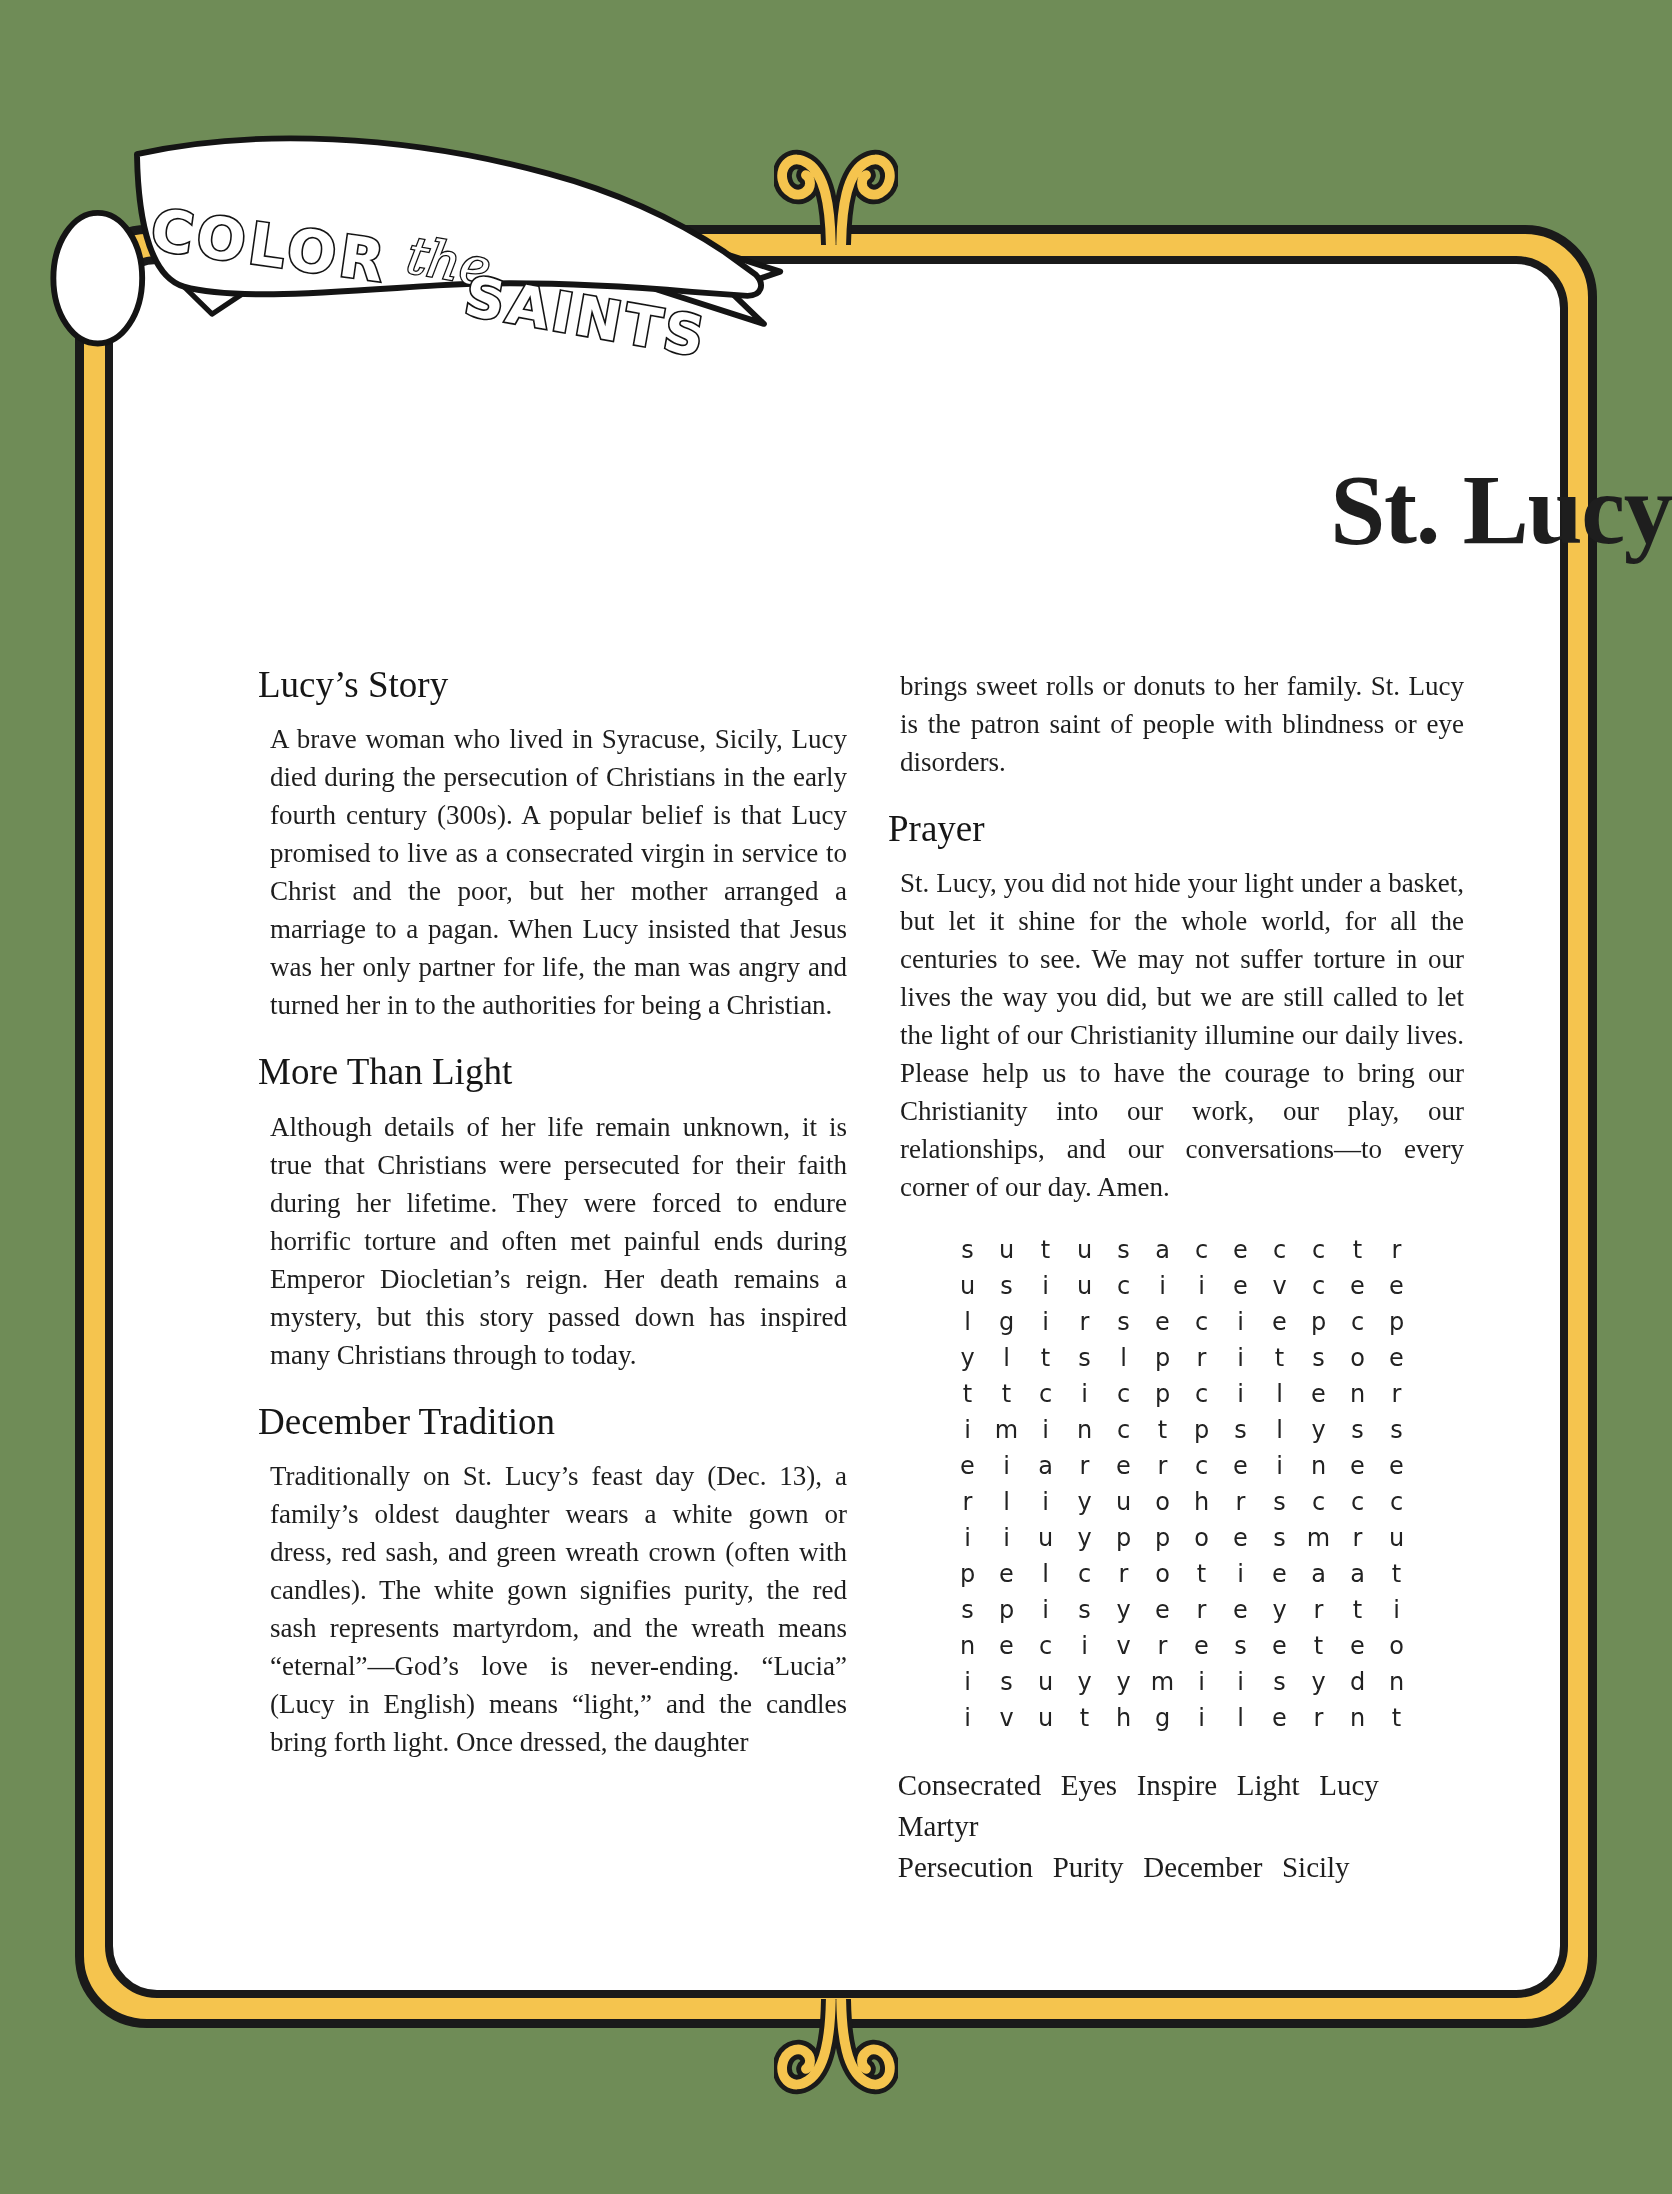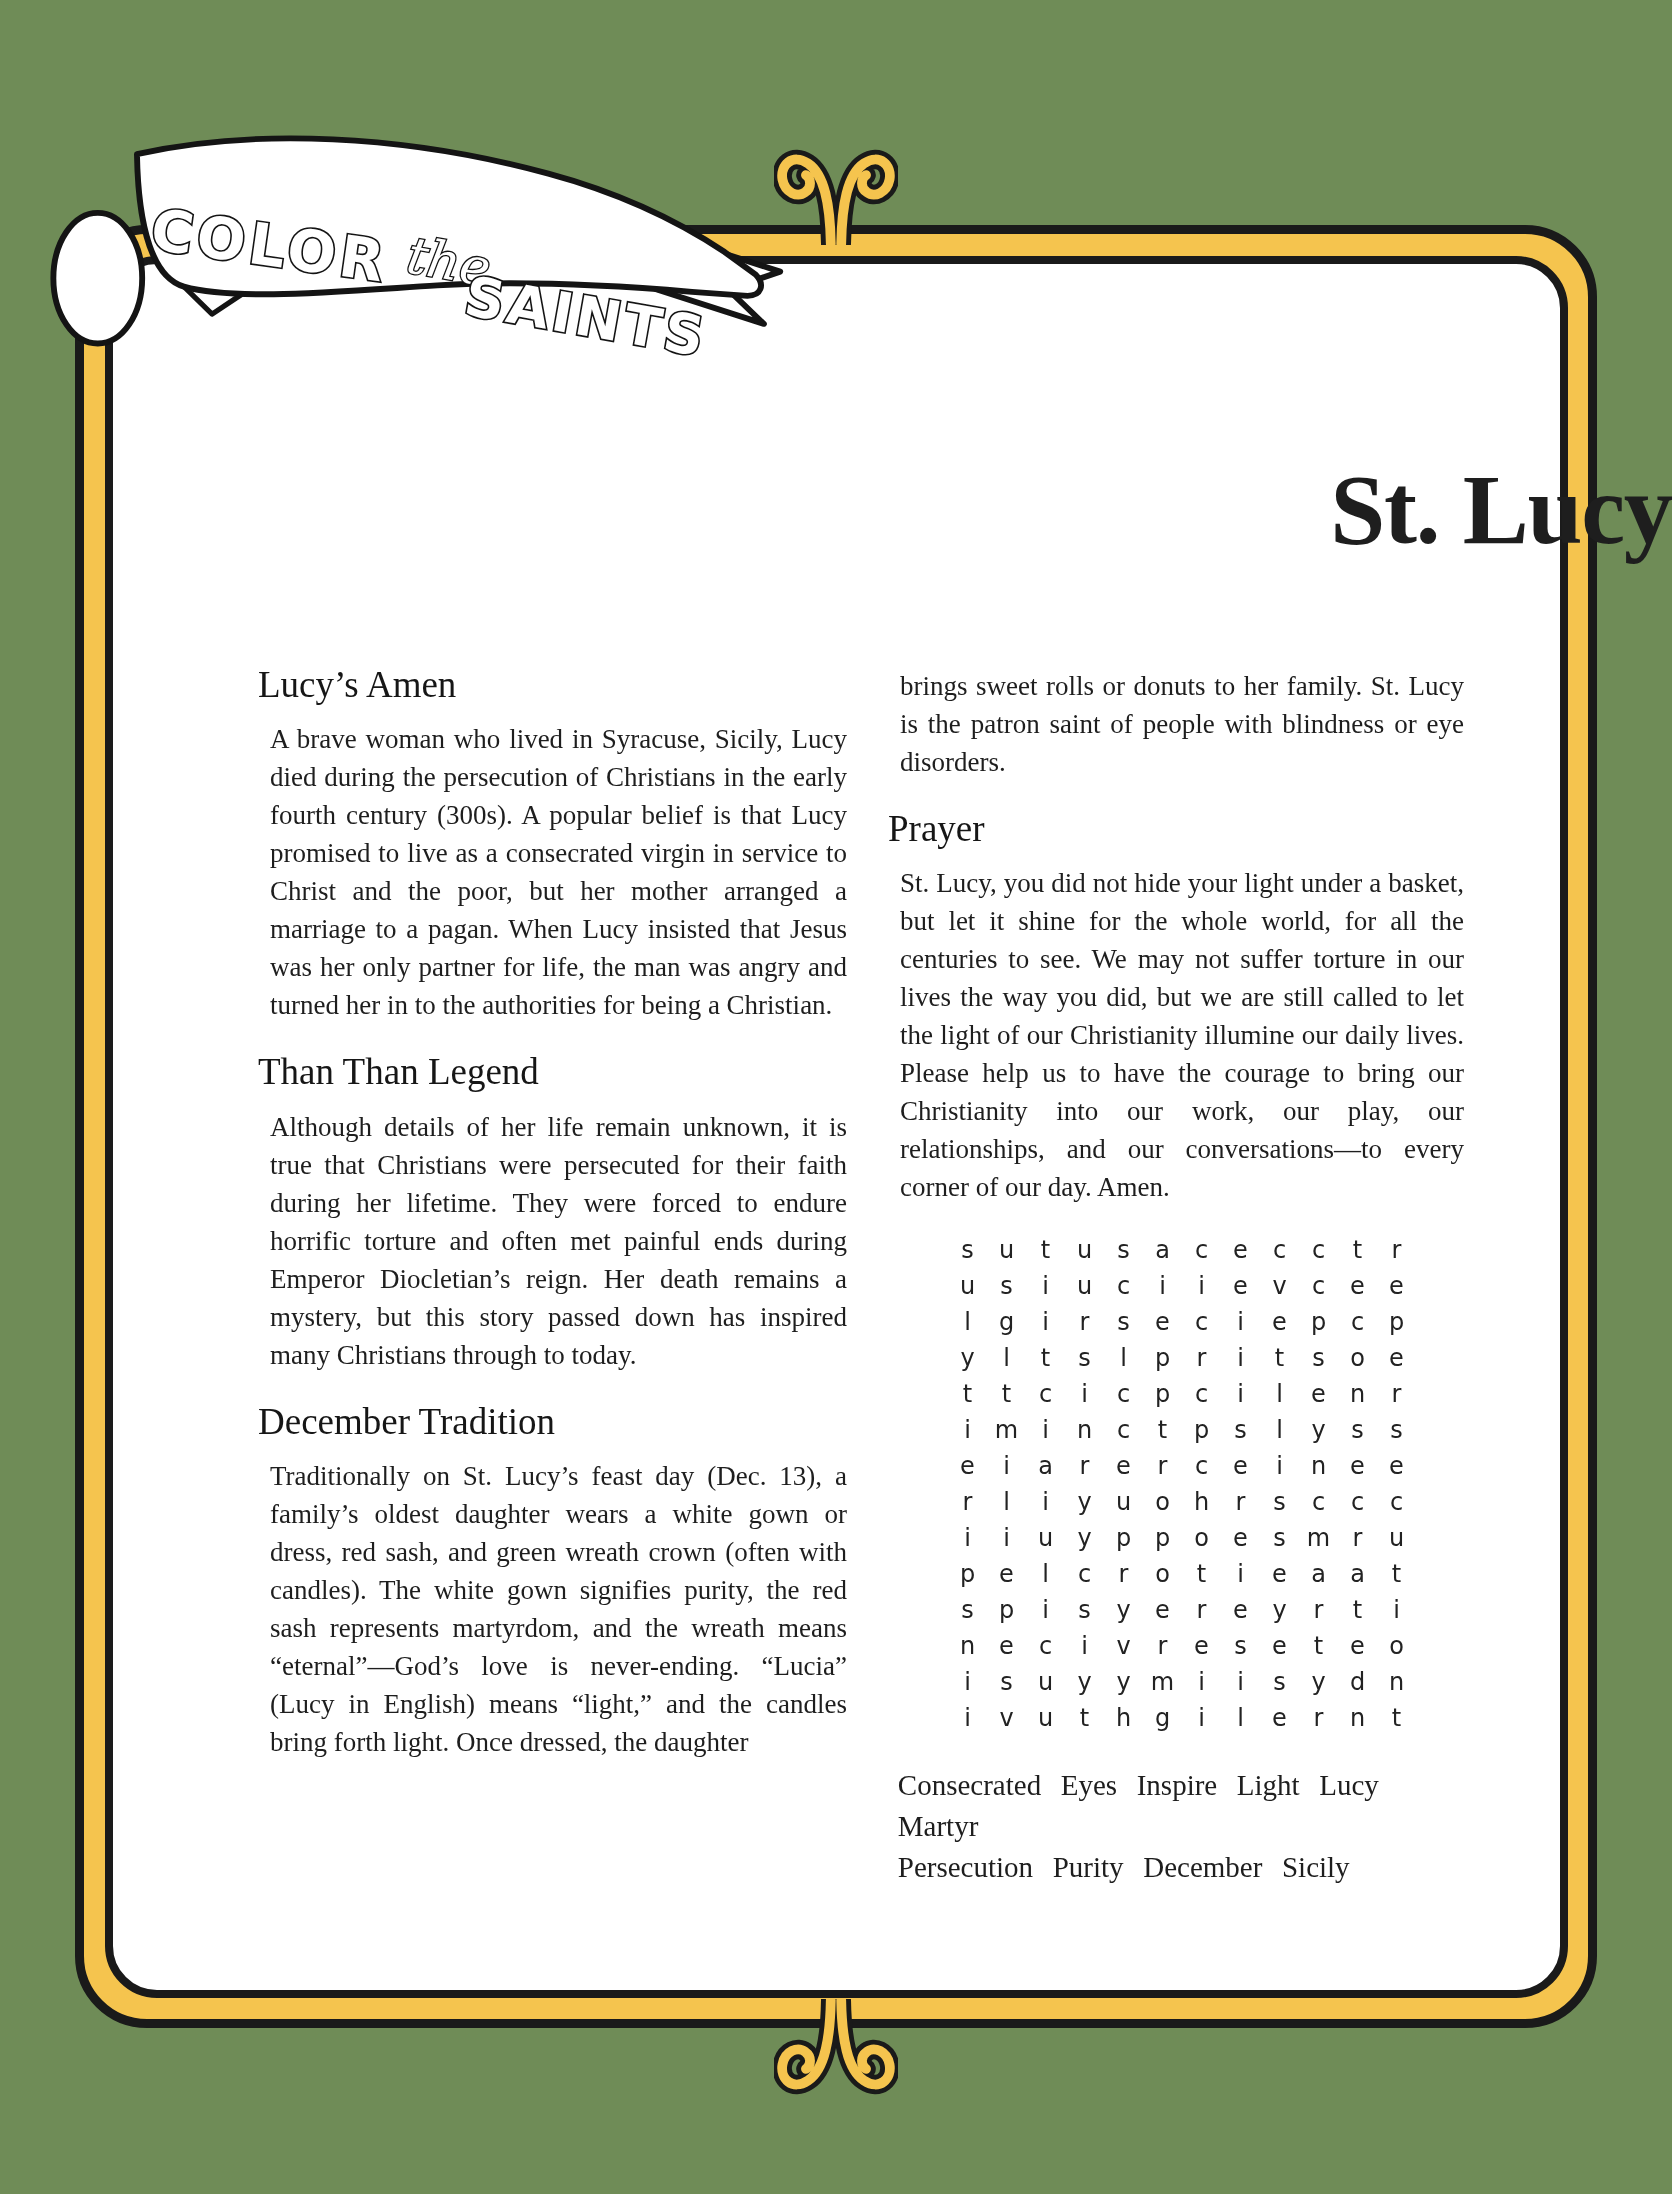--- a/index.html
+++ b/index.html
@@ -103,24 +103,24 @@
   <text x="168" y="200" transform="rotate(8 168 200)" font-family="DejaVu Sans, sans-serif" font-weight="bold" font-size="88" letter-spacing="6" fill="#FFFFFF" stroke="#141414" stroke-width="5" paint-order="stroke">COLOR</text>
   <text x="560" y="235" transform="rotate(10 560 235)" font-family="DejaVu Serif, serif" font-style="italic" font-size="78" fill="#FFFFFF" stroke="#141414" stroke-width="4" paint-order="stroke">the</text>
   <text x="648" y="300" transform="rotate(10 648 300)" font-family="DejaVu Sans, sans-serif" font-weight="bold" font-size="84" letter-spacing="5" fill="#FFFFFF" stroke="#141414" stroke-width="5" paint-order="stroke">SAINTS</text>
 </svg>
 
 <div class="page-title">St. Lucy</div>
 
 <div class="columns">
 
   <div class="col-left">
-    <h2 class="section-heading first">Lucy’s Amen</h2>
+    <h2 class="section-heading first">Lucy’s Story</h2>
     <p class="body-text">A brave woman who lived in Syracuse, Sicily, Lucy died during the persecution of Christians in the early fourth century (300s). A popular belief is that Lucy promised to live as a consecrated virgin in service to Christ and the poor, but her mother arranged a marriage to a pagan. When Lucy insisted that Jesus was her only partner for life, the man was angry and turned her in to the authorities for being a Christian.</p>
 
-    <h2 class="section-heading">Than Than Legend</h2>
+    <h2 class="section-heading">More Than Light</h2>
     <p class="body-text">Although details of her life remain unknown, it is true that Christians were persecuted for their faith during her lifetime. They were forced to endure horrific torture and often met painful ends during Emperor Diocletian’s reign. Her death remains a mystery, but this story passed down has inspired many Christians through to today.</p>
 
     <h2 class="section-heading">December Tradition</h2>
     <p class="body-text">Traditionally on St. Lucy’s feast day (Dec. 13), a family’s oldest daughter wears a white gown or dress, red sash, and green wreath crown (often with candles). The white gown signifies purity, the red sash represents martyrdom, and the wreath means “eternal”—God’s love is never-ending. “Lucia” (Lucy in English) means “light,” and the candles bring forth light. Once dressed, the daughter</p>
   </div>
 
   <div class="col-right">
     <p class="body-text cont">brings sweet rolls or donuts to her family. St. Lucy is the patron saint of people with blindness or eye disorders.</p>
 
     <h2 class="section-heading">Prayer</h2>

